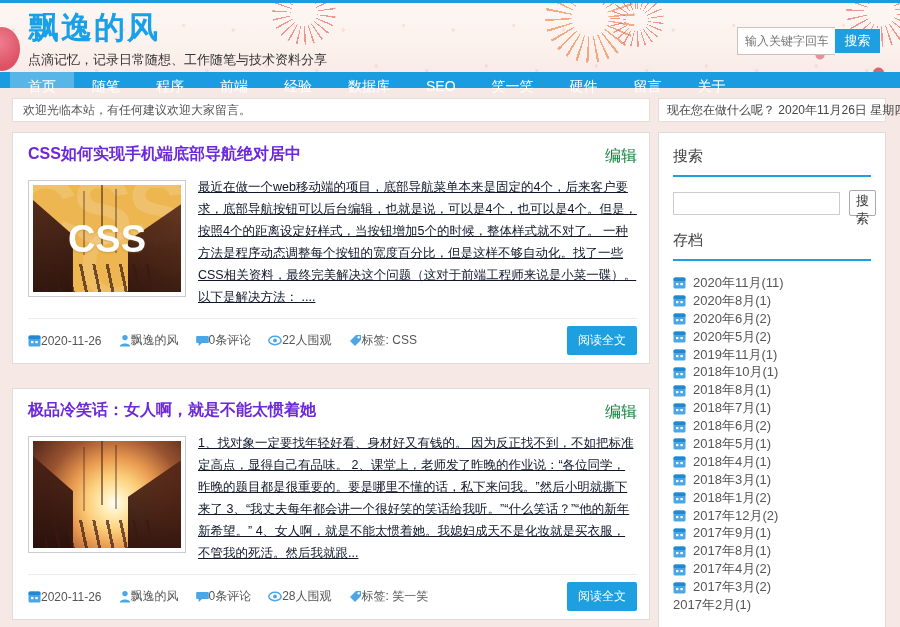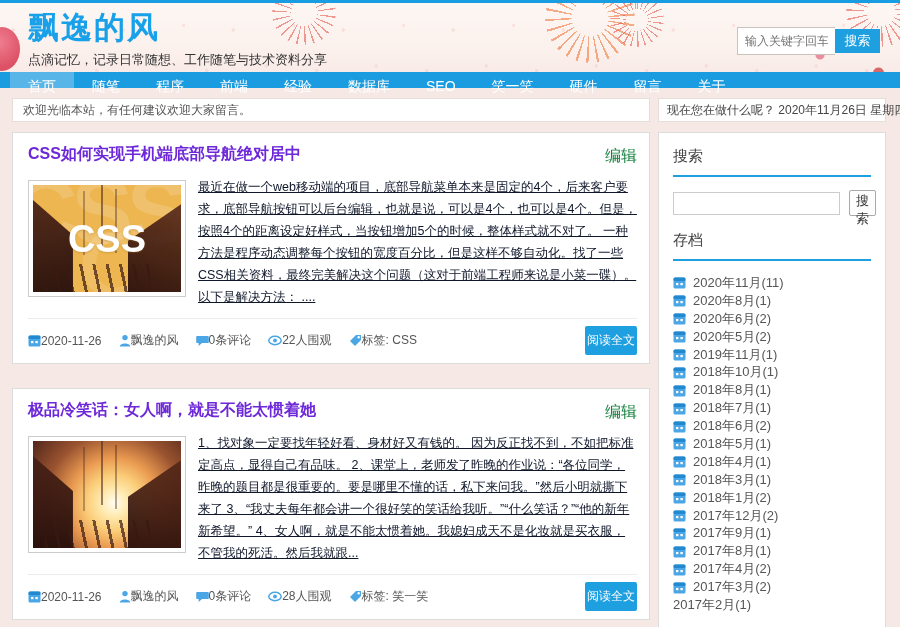--- a/index.html
+++ b/index.html
@@ -122,21 +122,21 @@
     background:rgba(70,35,25,.55); box-shadow:14px 4px 0 rgba(70,35,25,.4), -18px 6px 0 rgba(70,35,25,.35); }
 
   .post-meta {
     border-top:1px solid #ececec; margin-top:10px; padding-top:7px;
     display:flex; align-items:center; gap:17px; font-size:12px; color:#555; min-height:26px;
   }
   .meta-item { display:flex; align-items:center; white-space:nowrap; cursor:default; }
   .meta-item svg { display:block; }
   .read-more {
     margin-left:auto; background:#1e9fe0; color:#fff; border:none; border-radius:2px;
-    font-size:12px; padding:6px 2px; cursor:pointer; font-family:Liberation Sans, sans-serif;
+    font-size:12px; padding:6px 11px; cursor:pointer; font-family:Liberation Sans, sans-serif;
   }
 
   
   .sidebar { width:228px; background:#fff; border:1px solid #ddd; padding:10px 14px; height:560px; }
   .widget-title { margin:4px 0 9px; font-size:15px; font-weight:normal; color:#444; }
   .widget-rule { height:2px; background:#1e9fe0; margin-bottom:13px; }
   .side-search { display:flex; align-items:center; gap:9px; margin-bottom:15px; }
   .side-search input { flex:1; height:23px; border:1px solid #ccc; outline:none; padding:0 5px; font-size:12px; }
   .side-search button {
     width:38px; height:26px; background:#fdfdfd; border:1px solid #aaa; border-radius:2px;

